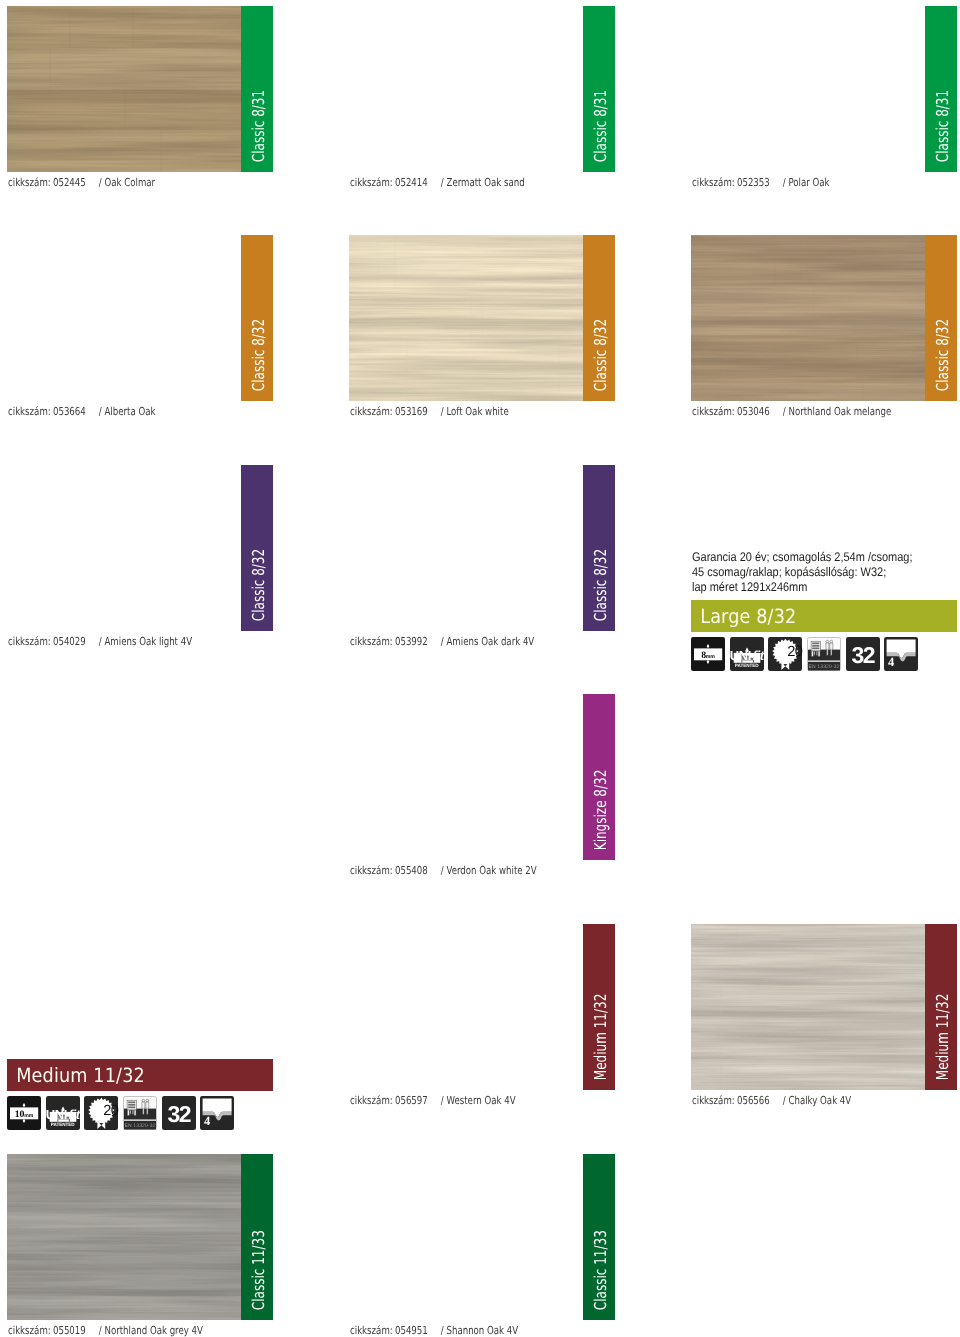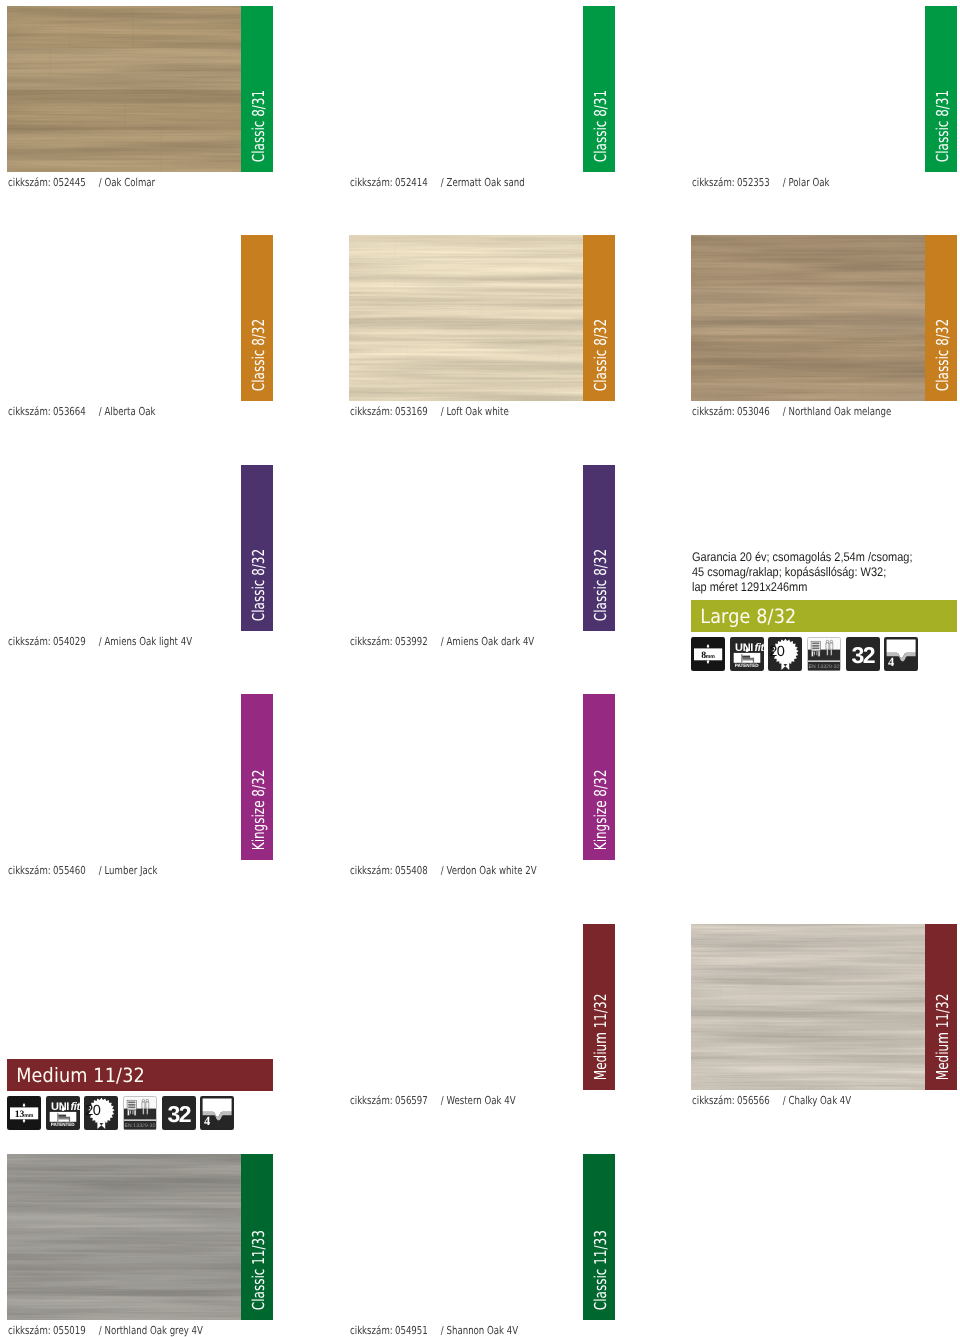--- a/index.html
+++ b/index.html
@@ -40,28 +40,28 @@
 
   
   .ico-thick .tlabel{position:absolute;left:0;right:0;top:11.4px;height:11.9px;
        line-height:11.9px;text-align:center;white-space:nowrap;}
   .ico-thick .tlabel b{font-size:9.8px;font-weight:bold;color:#0a0a0a;
        letter-spacing:-0.2px;font-family:"Liberation Serif",serif;}
   .ico-thick .tlabel i{font-size:5.2px;font-weight:bold;color:#0a0a0a;font-style:normal;
        letter-spacing:-0.1px;}
 
   
-  .ico-uni .ubrand{position:absolute;left:0;right:0;top:6px;text-align:right;
-       font-size:11px;font-weight:bold;color:#fff;letter-spacing:-0.3px;line-height:1;}
+  .ico-uni .ubrand{position:absolute;left:0;right:0;top:12px;text-align:left;
+       font-size:13px;font-weight:bold;color:#fff;letter-spacing:-0.3px;line-height:1;}
   .ico-uni .ubrand i{font-style:italic;font-weight:bold;margin-left:1.4px;letter-spacing:-0.4px;}
   .ico-uni .upat{position:absolute;left:0;right:0;bottom:2.9px;text-align:center;
        font-size:4.6px;font-weight:bold;color:#fff;letter-spacing:-0.02px;line-height:1;}
 
   
-  .ico-warr .wnum{position:absolute;left:0.8px;right:0;top:8.2px;text-align:left;
+  .ico-warr .wnum{position:absolute;left:0.8px;right:0;top:8.2px;text-align:right;
        font-size:14.6px;color:#101010;line-height:1;letter-spacing:-0.6px;
        font-family:"Liberation Sans",sans-serif;}
 
   
   .ico-en .enlbl{position:absolute;left:0;right:0;top:26.4px;height:9.1px;text-align:center;
        font-size:5.1px;color:#9a9a9a;letter-spacing:0.1px;line-height:9.1px;}
 
   
   .ico-ab .abnum{position:absolute;left:0;right:0;top:8.0px;height:21px;
        text-align:center;font-size:23px;font-weight:bold;color:#fff;line-height:21px;
@@ -222,26 +222,20 @@
     <span class="lbl">Classic 8/32</span>
   </div>
   <div class="cap"><span class="pfx">cikkszám:</span><span class="num">054029</span><span class="nm">/ Amiens Oak light 4V</span></div>
 </div>
 <div class="cell" style="left:349px;top:465px">
   <div class="strip" style="background:#4d336e">
     <span class="lbl">Classic 8/32</span>
   </div>
   <div class="cap"><span class="pfx">cikkszám:</span><span class="num">053992</span><span class="nm">/ Amiens Oak dark 4V</span></div>
 </div>
-<div class="cell" style="left:7px;top:694px">
-  <div class="strip" style="background:#962a83">
-    <span class="lbl">Kingsize 8/32</span>
-  </div>
-  <div class="cap"><span class="pfx">cikkszám:</span><span class="num">055460</span><span class="nm">/ Lumber Jack</span></div>
-</div>
 <div class="cell" style="left:349px;top:694px">
   <div class="strip" style="background:#962a83">
     <span class="lbl">Kingsize 8/32</span>
   </div>
   <div class="cap"><span class="pfx">cikkszám:</span><span class="num">055408</span><span class="nm">/ Verdon Oak white 2V</span></div>
 </div>
 <div class="cell" style="left:349px;top:924px">
   <div class="strip" style="background:#7a262a">
     <span class="lbl">Medium 11/32</span>
   </div>
@@ -422,21 +416,21 @@
         <span class="blbl">Medium 11/32</span>
       </div>
   <div class="icons" style="top:172px">
     <div class="ico ico-thick">
           <svg viewBox="0 0 34 34" width="34" height="34">
             <rect x="0" y="0" width="34" height="34" rx="2.2" fill="#151515"></rect>
             <path d="M17 7.1 L18.35 9.3 L17 11.2 L15.65 9.3 Z" fill="#fff"></path>
             <path d="M17 26.9 L15.65 24.7 L17 22.8 L18.35 24.7 Z" fill="#fff"></path>
             <rect x="3.0" y="11.4" width="28.2" height="11.9" fill="#fff"></rect>
           </svg>
-          <span class="tlabel"><b>13</b><i>mm</i></span>
+          <span class="tlabel"><b>10</b><i>mm</i></span>
         </div>
     <div class="ico ico-uni">
           <svg viewBox="0 0 34 34" width="34" height="34">
             <rect x="0" y="0" width="34" height="34" rx="2.2" fill="#262626"></rect>
             <path d="M17 10.4 q1.5 2.0 1.5 3.1 a1.5 1.5 0 0 1 -3.0 0 q0 -1.1 1.5 -3.1 z" fill="#fff"></path>
             <rect x="3.7" y="15.9" width="26.6" height="9.9" fill="#fff"></rect>
             <path d="M11.4 17.0 h0.9 v8.8 h-0.9 z" fill="#5a5a5a"></path>
             <path d="M12.3 18.6 h7.8 v2.2 h-7.8 z" fill="#3a3a3a"></path>
             <path d="M12.3 20.8 h11.6 v1.2 h-11.6 z" fill="#6a6a6a"></path>
             <path d="M12.3 22.0 h11.6 v1.5 h-11.6 z" fill="#8a8a8a"></path>

